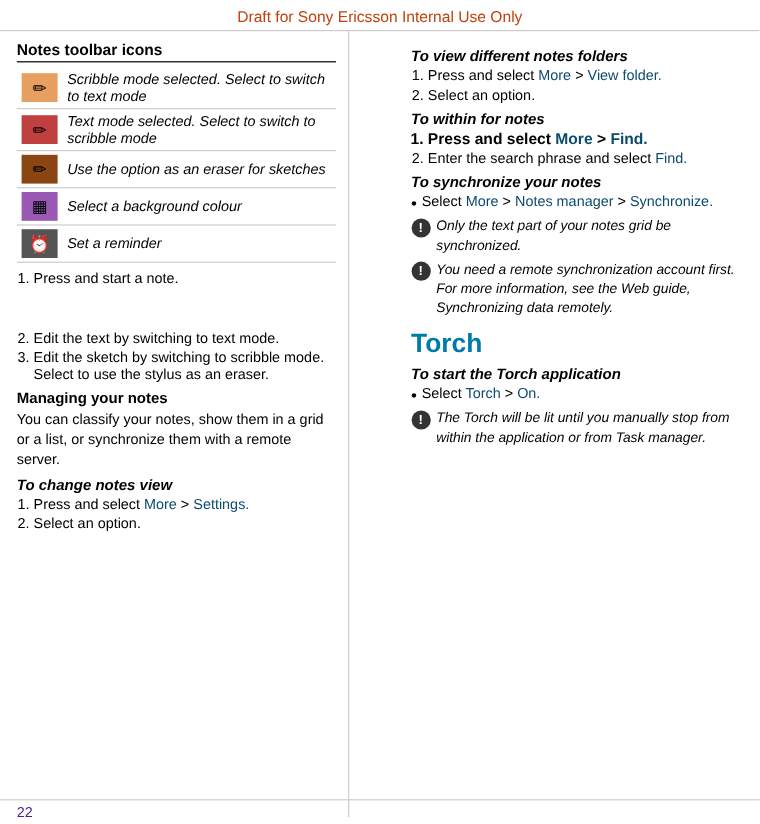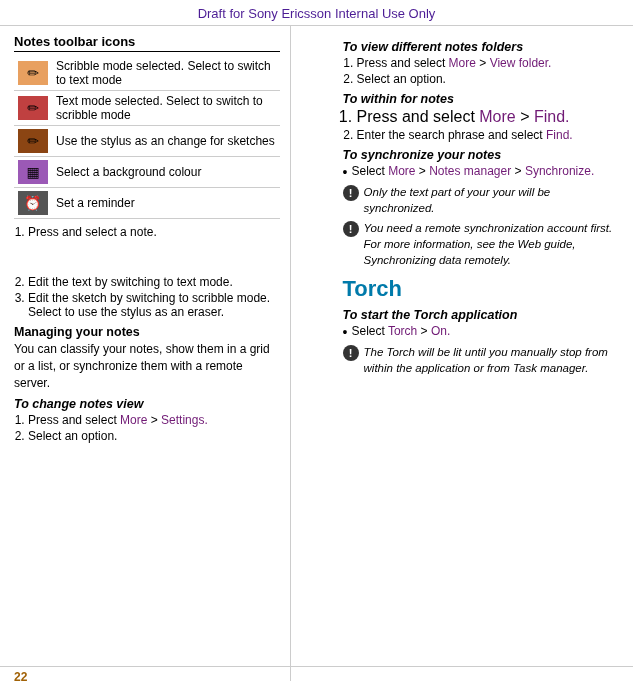--- a/index.html
+++ b/index.html
@@ -8,21 +8,21 @@
       height: 687px;
       font-family: Arial, Helvetica, sans-serif;
       font-size: 13px;
       background: #fff;
       color: #000;
       overflow: hidden;
     }
     .draft-header {
       text-align: center;
       font-size: 13px;
-      color: #4c1d95;
+      color: #c2410c;
       padding: 6px 0 4px 0;
       border-bottom: 1px solid #ccc;
     }
     .main-layout {
       display: flex;
       flex-direction: row;
       height: calc(687px - 32px);
       gap: 40px;
     }
     .left-col {
@@ -68,32 +68,32 @@
       display: flex;
       align-items: center;
       justify-content: center;
       font-size: 14px;
     }
     .icon-box.orange { background: #e8a060; }
     .icon-box.red { background: #c04040; }
     .icon-box.brown { background: #8B4513; }
     .icon-box.purple { background: #9b59b6; }
     .icon-box.dark { background: #555; }
-    .italic-text { font-size: 12px; }
+    .italic-text { font-style: italic; font-size: 12px; }
     .bold-italic { font-style: italic; font-weight: bold; }
     .section-heading {
       font-weight: bold;
       margin-top: 6px;
       margin-bottom: 2px;
       font-size: 12.5px;
     }
     .numbered-list { padding-left: 14px; margin-bottom: 4px; }
     .numbered-list li { margin-bottom: 2px; font-size: 12px; }
     .body-text { font-size: 12px; margin-bottom: 4px; line-height: 1.4; }
-    .cyan { color: #701a75; }
+    .cyan { color: #0c4a6e; }
     .torch-heading {
       font-size: 22px;
       color: #007aaa;
       font-weight: bold;
       margin-top: 8px;
       margin-bottom: 4px;
     }
     .bullet-row {
       display: flex;
       align-items: flex-start;
@@ -132,21 +132,21 @@
       bottom: 0;
       left: 0;
       width: 633px;
       display: flex;
       align-items: center;
       padding: 3px 14px;
       border-top: 1px solid #ccc;
       font-size: 12px;
       color: #555;
     }
-    .footer-bar .page-num { font-weight: bold; color: #a16207; margin-right: 14px; }
+    .footer-bar .page-num { font-weight: normal; color: #4c1d95; margin-right: 14px; }
   </style>
 </head>
 <body>
 
 <div class="draft-header">
   <span>Draft for Sony Ericsson Internal Use Only</span>
 </div>
 
 <div class="main-layout">
 
@@ -165,39 +165,39 @@
           <tr>
       <td class="icon-cell">
         <div class="icon-box red">✏</div>
       </td>
       <td class="italic-text">Text mode selected. Select to switch to scribble mode</td>
     </tr>
           <tr>
       <td class="icon-cell">
         <div class="icon-box brown">✏</div>
       </td>
-      <td class="italic-text">Use the stylus as an change for sketches</td>
+      <td class="italic-text">Use the option as an eraser for sketches</td>
     </tr>
           <tr>
       <td class="icon-cell">
         <div class="icon-box purple">▦</div>
       </td>
       <td class="italic-text">Select a background colour</td>
     </tr>
           <tr>
       <td class="icon-cell">
         <div class="icon-box dark">⏰</div>
       </td>
       <td class="italic-text">Set a reminder</td>
     </tr>
         </tbody>
     </table>
 
     <ol class="numbered-list" id="edit-steps">
-        <li style="font-size: 12px;">Press  and select a note.</li>
+        <li style="font-size: 12px;">Press  and start a note.</li>
         <li style="font-size: 12px; margin-top: 36px;">Edit the text by switching to text mode.</li>
         <li style="font-size: 12px;">Edit the sketch by switching to scribble mode. Select  to use the stylus as an eraser.</li>
       </ol>
 
     <div class="section-heading">Managing your notes</div>
     <div class="body-text">You can classify your notes, show them in a grid or a list, or synchronize them with a remote server.</div>
 
     <div class="bold-italic section-heading">To change notes view</div>
     <ol class="numbered-list" id="change-steps">
         <li style="font-size: 12px;">Press  and select <span class="cyan">More</span> &gt; <span class="cyan">Settings.</span></li>
@@ -209,33 +209,33 @@
   <div class="right-col">
 
     <div class="bold-italic section-heading">To view different notes folders</div>
     <ol class="numbered-list" id="view-steps">
         <li style="font-size: 12px;">Press  and select <span class="cyan">More</span> &gt; <span class="cyan">View folder.</span></li>
         <li style="font-size: 12px;">Select an option.</li>
       </ol>
 
     <div class="bold-italic section-heading">To within for notes</div>
     <ol class="numbered-list" id="search-steps">
-        <li style="font-size: 16px;">Press  and select <span class="cyan">More</span> &gt; <span class="cyan">Find.</span></li>
+        <li style="font-size: 13px; font-weight: bold;">Press  and select <span class="cyan">More</span> &gt; <span class="cyan">Find.</span></li>
         <li style="font-size: 12px;">Enter the search phrase and select <span class="cyan">Find.</span></li>
       </ol>
 
     <div class="bold-italic section-heading">To synchronize your notes</div>
     <div class="bullet-row">
       <span class="bullet-dot">•</span>
       <span>Select <span class="cyan">More</span> &gt; <span class="cyan">Notes manager</span> &gt; <span class="cyan">Synchronize.</span></span>
     </div>
 
     <div class="warning-row">
       <div class="warning-icon">!</div>
-      <span class="warning-text">Only the text part of your your will be synchronized.</span>
+      <span class="warning-text">Only the text part of your notes grid be synchronized.</span>
     </div>
 
     <div class="warning-row">
       <div class="warning-icon">!</div>
       <span class="warning-text">You need a remote synchronization account first. For more information, see the Web guide, Synchronizing data remotely.</span>
     </div>
 
     <div class="torch-heading">Torch</div>
 
     <div class="bold-italic section-heading">To start the Torch application</div>

